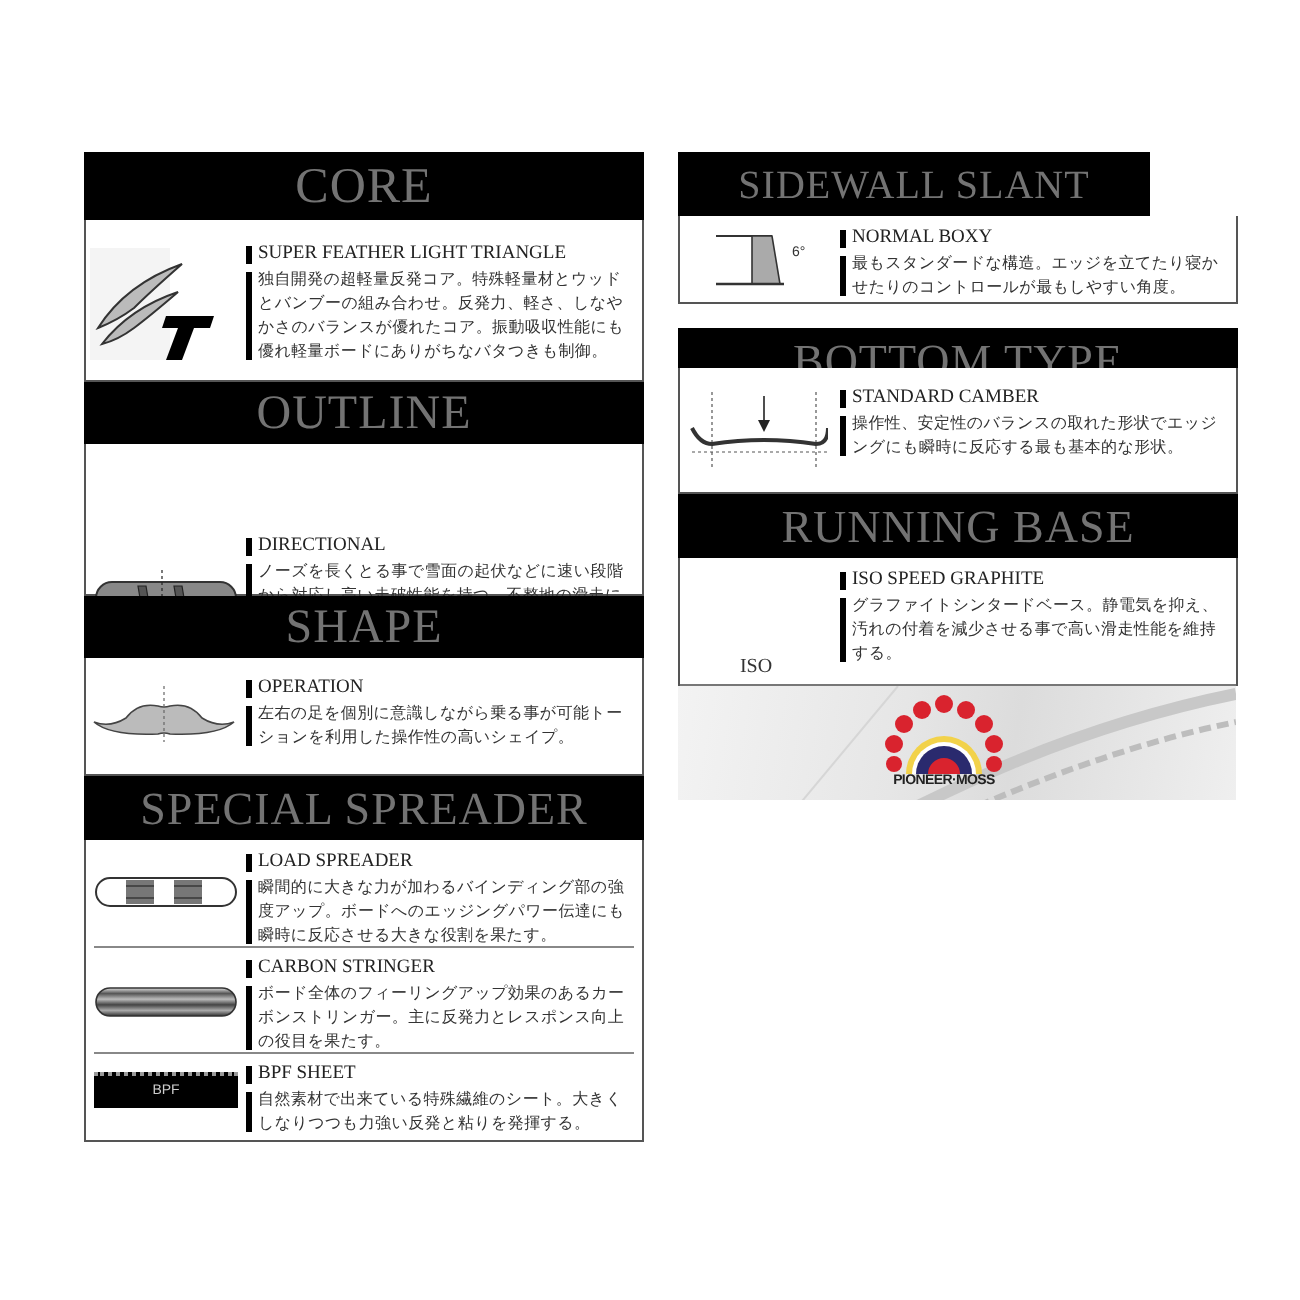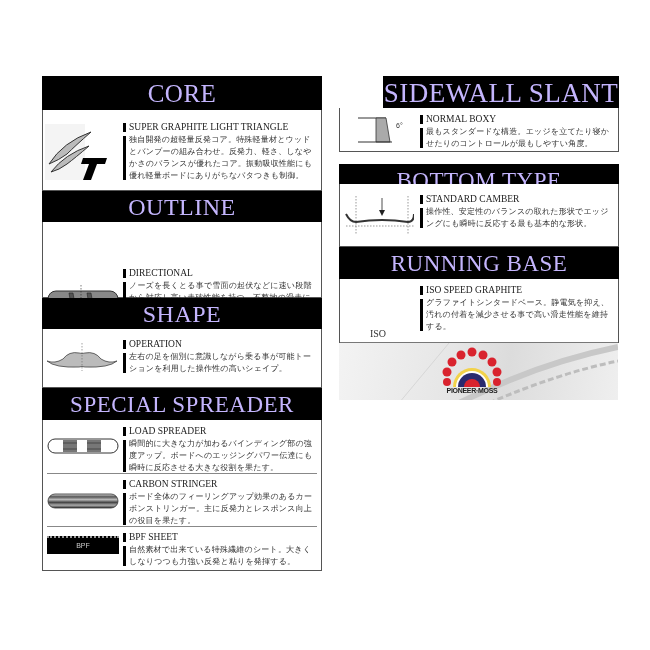--- a/index.html
+++ b/index.html
@@ -1,18 +1,18 @@
 <!DOCTYPE html>
 <html><head>
 <meta charset="utf-8">
 <style>
   html,body{margin:0;padding:0;background:#fff;}
   body{width:650px;height:650px;position:relative;overflow:hidden;font-family:"DejaVu Sans",sans-serif;}
   .sec{position:absolute;border:1px solid #555;border-top:none;background:#fff;box-sizing:border-box;}
-  .hdr{position:absolute;background:#000;color:#c4b5fd;font-family:"Liberation Serif","DejaVu Serif",serif;text-align:center;letter-spacing:0.5px;box-sizing:border-box;}
+  .hdr{position:absolute;background:#000;color:#737373;font-family:"Liberation Serif","DejaVu Serif",serif;text-align:center;letter-spacing:0.5px;box-sizing:border-box;}
   .item{position:absolute;left:0;right:0;}
   .item .txt{position:absolute;left:80px;right:4px;top:4px;}
   .title{font-family:"Liberation Serif","DejaVu Serif",serif;font-size:9.5px;color:#222;line-height:11px;padding-left:6px;position:relative;white-space:nowrap;}
   .title:before{content:"";position:absolute;left:0;top:1px;width:3px;height:9px;background:#000;}
   .body{font-size:8px;color:#333;line-height:12px;padding-left:6px;position:relative;margin-top:1px;letter-spacing:0.2px;}
   .body:before{content:"";position:absolute;left:0;top:2px;bottom:2px;width:3px;background:#000;}
   .divider{position:absolute;left:4px;right:4px;height:1px;background:#888;}
   .icon{position:absolute;}
   .banner{position:absolute;left:339px;top:343px;width:279px;height:57px;background:linear-gradient(100deg,#f3f3f3 0%,#e6e6e6 40%,#dcdcdc 60%,#efefef 100%);overflow:hidden;}
 </style>
@@ -22,21 +22,21 @@
 <div class="hdr" style="left:42px;top:76px;width:280px;height:34px;font-size:25px;line-height:36px;">CORE</div>
 <div class="sec" style="left:42px;top:110px;width:280px;height:81px;">
   <div class="item" style="top:8px;height:70px;">
     <svg class="icon" style="left:2px;top:6px;" width="64" height="56" viewBox="0 0 64 56">
       <rect x="0" y="0" width="40" height="56" fill="#f4f4f4"></rect>
       <path d="M4 40 Q18 18 46 8 Q30 22 22 30 Q14 36 4 40Z" fill="#bbb" stroke="#333" stroke-width="1"></path>
       <path d="M6 48 Q20 30 44 22 Q30 34 22 40 Q14 46 6 48Z" fill="#bbb" stroke="#333" stroke-width="1"></path>
       <path d="M38 34 L62 34 L60 40 L52 40 L46 56 L38 56 L44 40 L36 40Z" fill="#000"></path>
     </svg>
     <div class="txt">
-      <div class="title">SUPER GRAPHITE  LIGHT TRIANGLE</div>
+      <div class="title">SUPER FEATHER  LIGHT TRIANGLE</div>
       <div class="body">独自開発の超軽量反発コア。特殊軽量材とウッドとバンブーの組み合わせ。反発力、軽さ、しなやかさのバランスが優れたコア。振動吸収性能にも優れ軽量ボードにありがちなバタつきも制御。</div>
     </div>
   </div>
 </div>
 
 <div class="hdr" style="left:42px;top:191px;width:280px;height:31px;font-size:24px;line-height:33px;">OUTLINE</div>
 <div class="sec" style="left:42px;top:222px;width:280px;height:76px;">
   <div class="item" style="top:18px;height:72px;margin-top:24px;">
     <svg class="icon" style="left:4px;top:20px;" width="72" height="30" viewBox="0 0 72 30">
       <rect x="1" y="7" width="70" height="16" rx="8" fill="#888" stroke="#333" stroke-width="1"></rect>
@@ -107,21 +107,21 @@
     <div class="icon" style="left:4px;top:8px;width:72px;height:16px;background:#000;border-top:2px dotted #999;color:#ccc;font-family:Liberation Sans, sans-serif;font-size:7px;line-height:16px;text-align:center;">
       <span>BPF</span>
     </div>
     <div class="txt">
       <div class="title">BPF SHEET</div>
       <div class="body">自然素材で出来ている特殊繊維のシート。大きくしなりつつも力強い反発と粘りを発揮する。</div>
     </div>
   </div>
 </div>
 
-<div class="hdr" style="left:339px;top:76px;width:236px;height:32px;font-size:27px;line-height:34px;margin-left:44px;">SIDEWALL SLANT</div>
+<div class="hdr" style="left:339px;top:76px;width:236px;height:32px;font-size:20px;line-height:34px;">SIDEWALL SLANT</div>
 <div class="sec" style="left:339px;top:108px;width:280px;height:44px;">
   <div class="item" style="top:2px;height:40px;">
     <svg class="icon" style="left:18px;top:6px;" width="48" height="30" viewBox="0 0 48 30">
       <line x1="0" y1="2" x2="28" y2="2" stroke="#333" stroke-width="1"></line>
       <path d="M18 2 L28 2 L32 26 L18 26Z" fill="#aaa" stroke="#333" stroke-width="0.8"></path>
       <line x1="0" y1="26" x2="34" y2="26" stroke="#333" stroke-width="1.2"></line>
       <text x="38" y="12" font-size="7" fill="#333" font-family="Liberation Sans, sans-serif">6°</text>
     </svg>
     <div class="txt">
       <div class="title">NORMAL BOXY</div>

